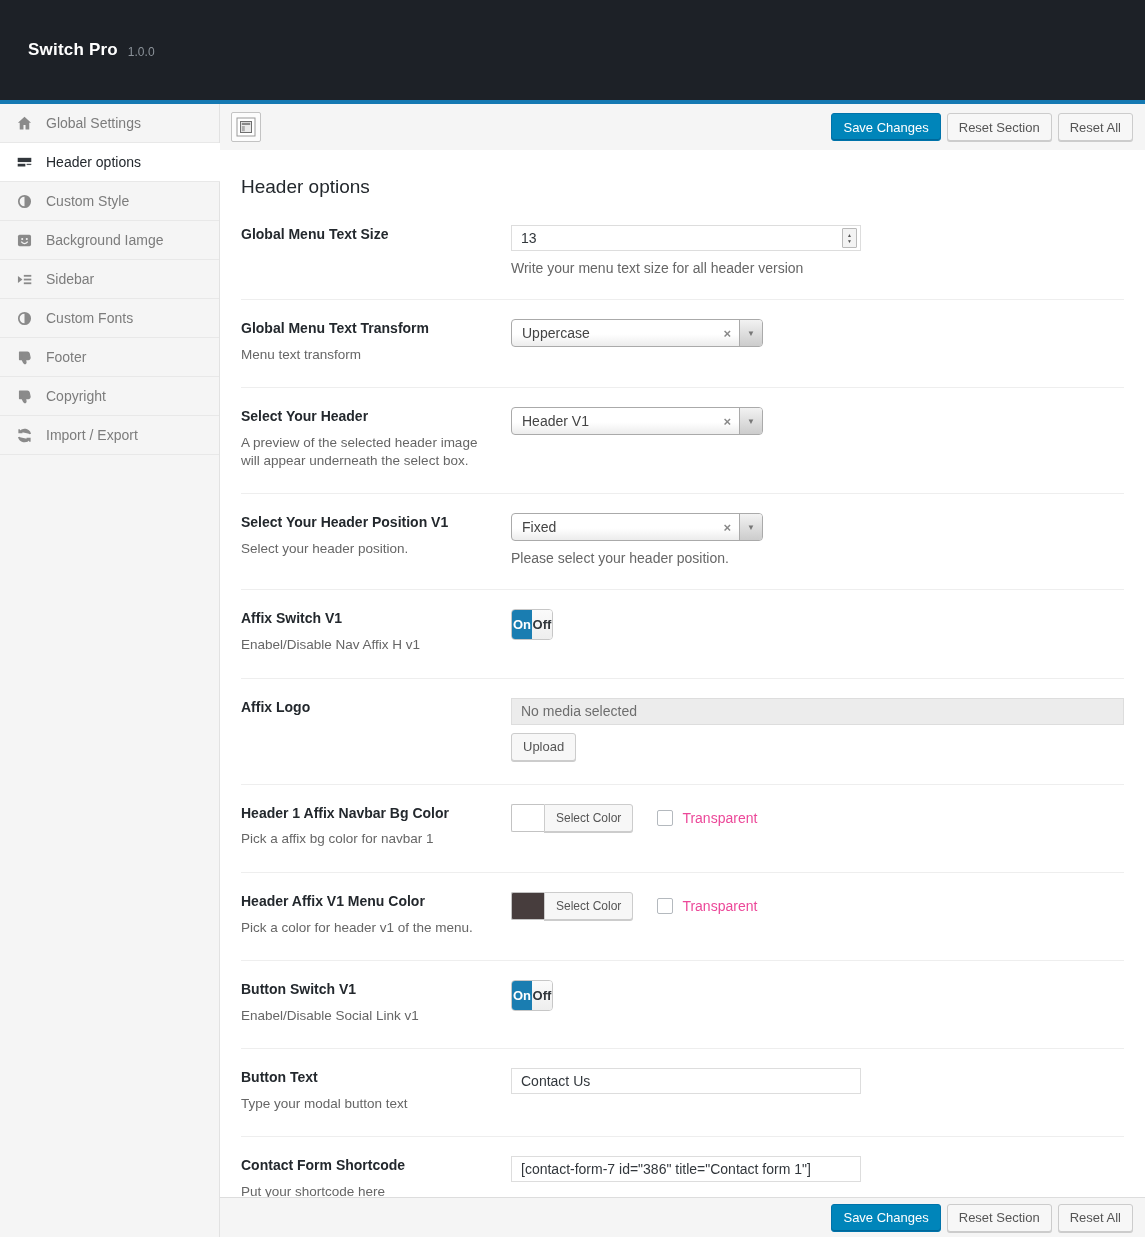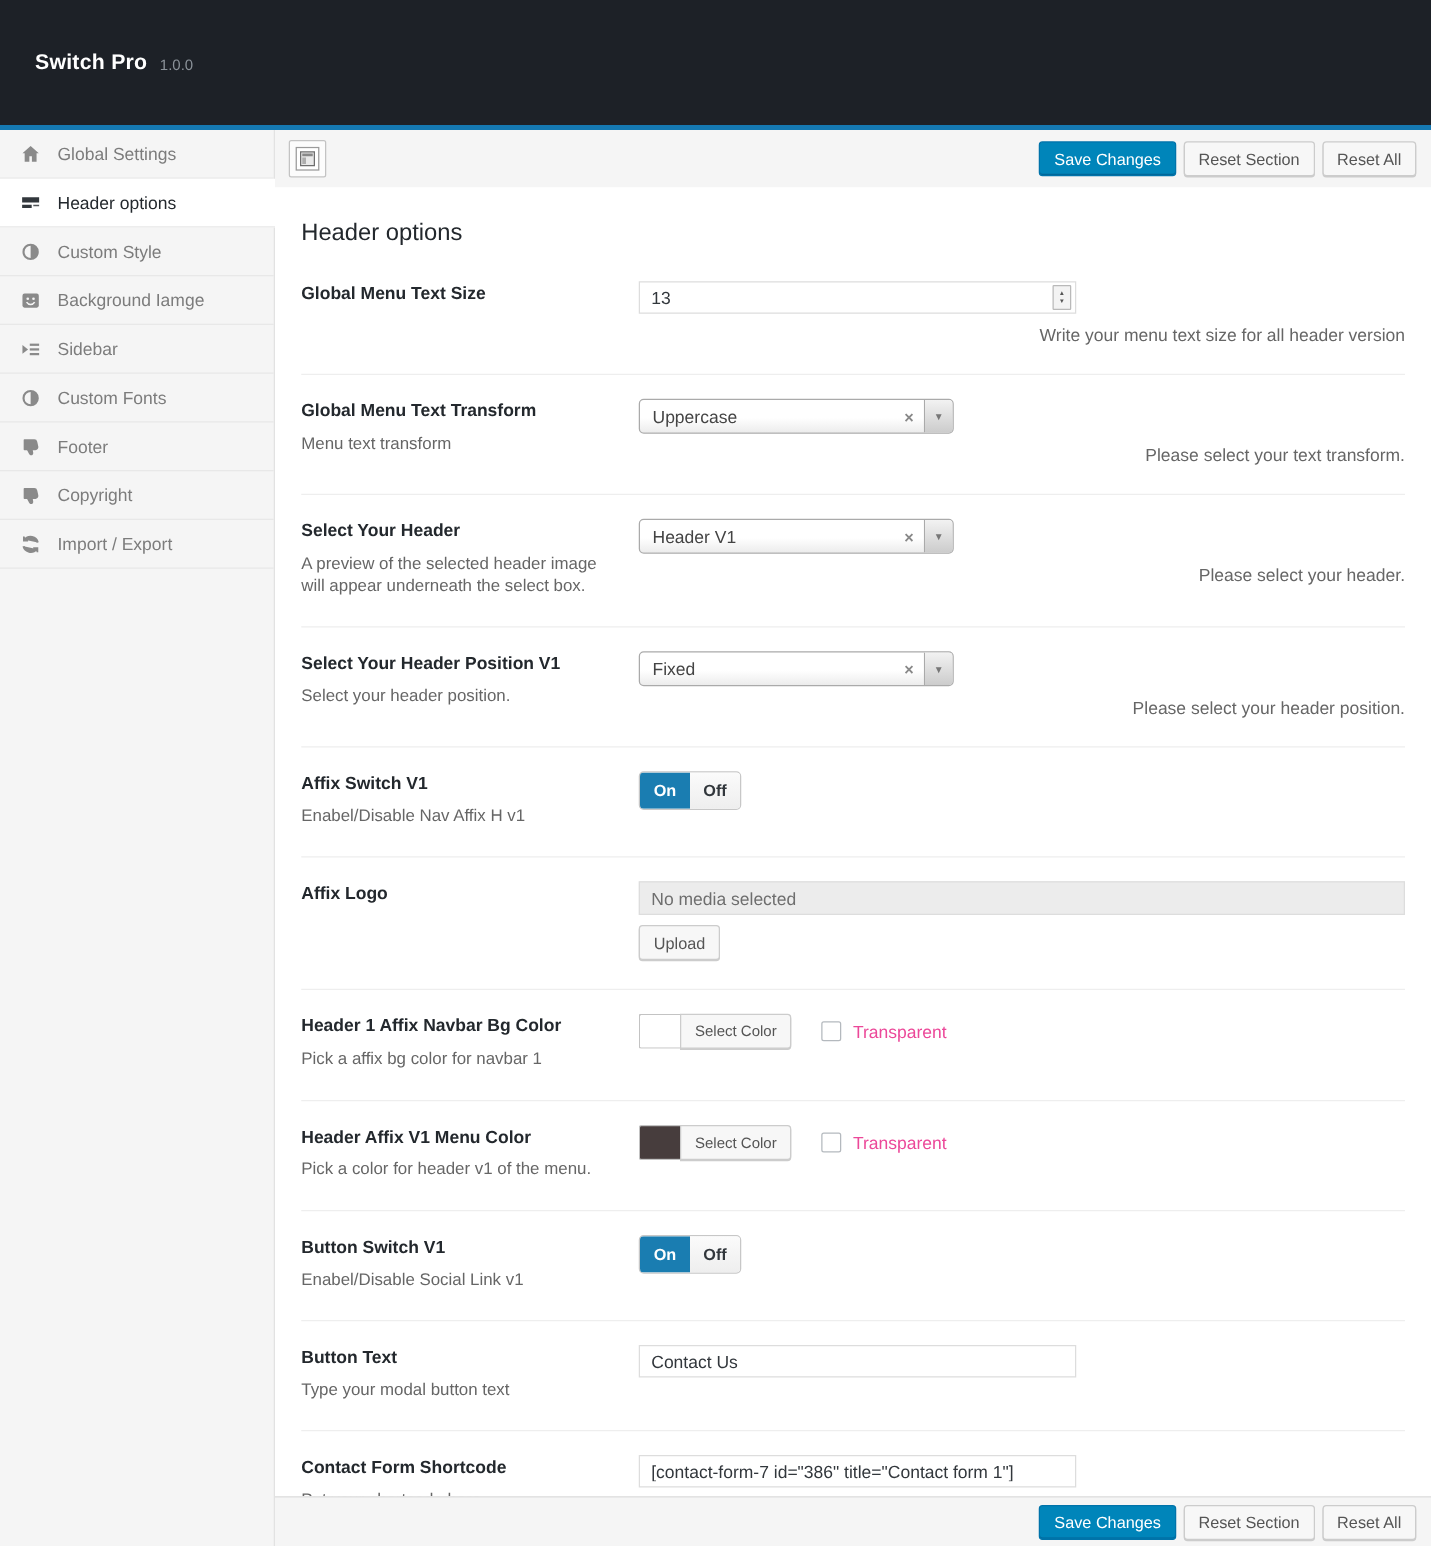--- a/index.html
+++ b/index.html
@@ -36,40 +36,40 @@
   .btn-secondary { background:#f7f7f7; border:1px solid #ccc; color:#555; box-shadow:0 1px 0 #ccc; }
 
   
   .content { flex:1; background:#fff; padding:0 21px; overflow:hidden; }
   .page-title { font-size:19px; font-weight:500; color:#23282d; margin:26px 0 8px; }
   .row { display:flex; border-bottom:1px solid #eee; padding:19px 0 23px; }
   .col-label { width:270px; flex-shrink:0; padding-right:25px; }
   .f-label { font-size:14px; font-weight:bold; color:#23282d; line-height:1.35; }
   .f-sub { font-size:13.5px; color:#666; margin-top:8px; line-height:1.35; }
   .col-control { flex:1; min-width:0; }
-  .f-desc { font-size:14px; color:#666; margin-top:9px;text-align:right; }
+  .f-desc { font-size:14px; color:#666; margin-top:9px; }
 
   .text-input { width:350px; height:26px; border:1px solid #ddd; padding:0 9px; font-size:14px;
                 color:#32373c; font-family:inherit; background:#fff; display:block; }
   .num-wrap { position:relative; width:350px; }
   .spinner { position:absolute; right:4px; top:3px; width:15px; height:20px; border:1px solid #b9b9b9;
              background:#f3f3f3; display:flex; flex-direction:column; align-items:center; justify-content:center;
              color:#555; cursor:pointer; border-radius:1px; }
   .spinner span { font-size:5px; line-height:1.3; }
 
   .select2 { width:252px; height:28px; border:1px solid #aaa; border-radius:4px;
              background:linear-gradient(#fff 55%, #ececec); display:flex; align-items:center; cursor:pointer; }
   .s2-text { flex:1; padding-left:10px; font-size:14px; color:#444; white-space:nowrap; }
   .s2-clear { color:#888; font-weight:bold; font-size:13px; padding:0 8px; }
   .s2-arrow { width:23px; align-self:stretch; border-left:1px solid #aaa; border-radius:0 3px 3px 0;
               background:linear-gradient(#f2f2f2,#ccc); display:flex; align-items:center; justify-content:center;
               color:#777; font-size:8px; }
 
   .toggle { display:inline-flex; border-radius:4px; overflow:hidden; border:1px solid #c7c7c7; }
-  .tg { width:40px; height:29px; display:flex; align-items:center; justify-content:center;
+  .tg { width:20px; height:29px; display:flex; align-items:center; justify-content:center;
         font-size:13px; font-weight:bold; cursor:pointer; }
   .tg-on { background:#1a7db1; color:#fff; }
   .tg-off { background:linear-gradient(#fbfbfb,#eee); color:#32373c; }
 
   .media-box { height:27px; background:#ececec; border:1px solid #ddd; display:flex; align-items:center;
                padding-left:9px; color:#6e6e6e; font-size:14px; }
   .upload-btn { margin-top:8px; }
 
   .color-ctl { display:flex; align-items:center; }
   .swatch { width:33px; height:28px; border:1px solid #c3c3c3; border-right:none; border-radius:2px 0 0 2px; }
@@ -226,36 +226,34 @@
           <div class="col-label">
             <div class="f-label">Global Menu Text Transform</div>
             <div class="f-sub">Menu text transform</div>
           </div>
           <div class="col-control">
             <div class="select2">
               <span class="s2-text">Uppercase</span>
               <span class="s2-clear">×</span>
               <span class="s2-arrow">▼</span>
             </div>
-            <div class="f-desc">Please select your text transform.</div>
           </div>
         </div>
 
         <div class="row">
           <div class="col-label">
             <div class="f-label">Select Your Header</div>
             <div class="f-sub">A preview of the selected header image will appear underneath the select box.</div>
           </div>
           <div class="col-control">
             <div class="select2">
               <span class="s2-text">Header V1</span>
               <span class="s2-clear">×</span>
               <span class="s2-arrow">▼</span>
             </div>
-            <div class="f-desc">Please select your header.</div>
           </div>
         </div>
 
         <div class="row">
           <div class="col-label">
             <div class="f-label">Select Your Header Position V1</div>
             <div class="f-sub">Select your header position.</div>
           </div>
           <div class="col-control">
             <div class="select2">

